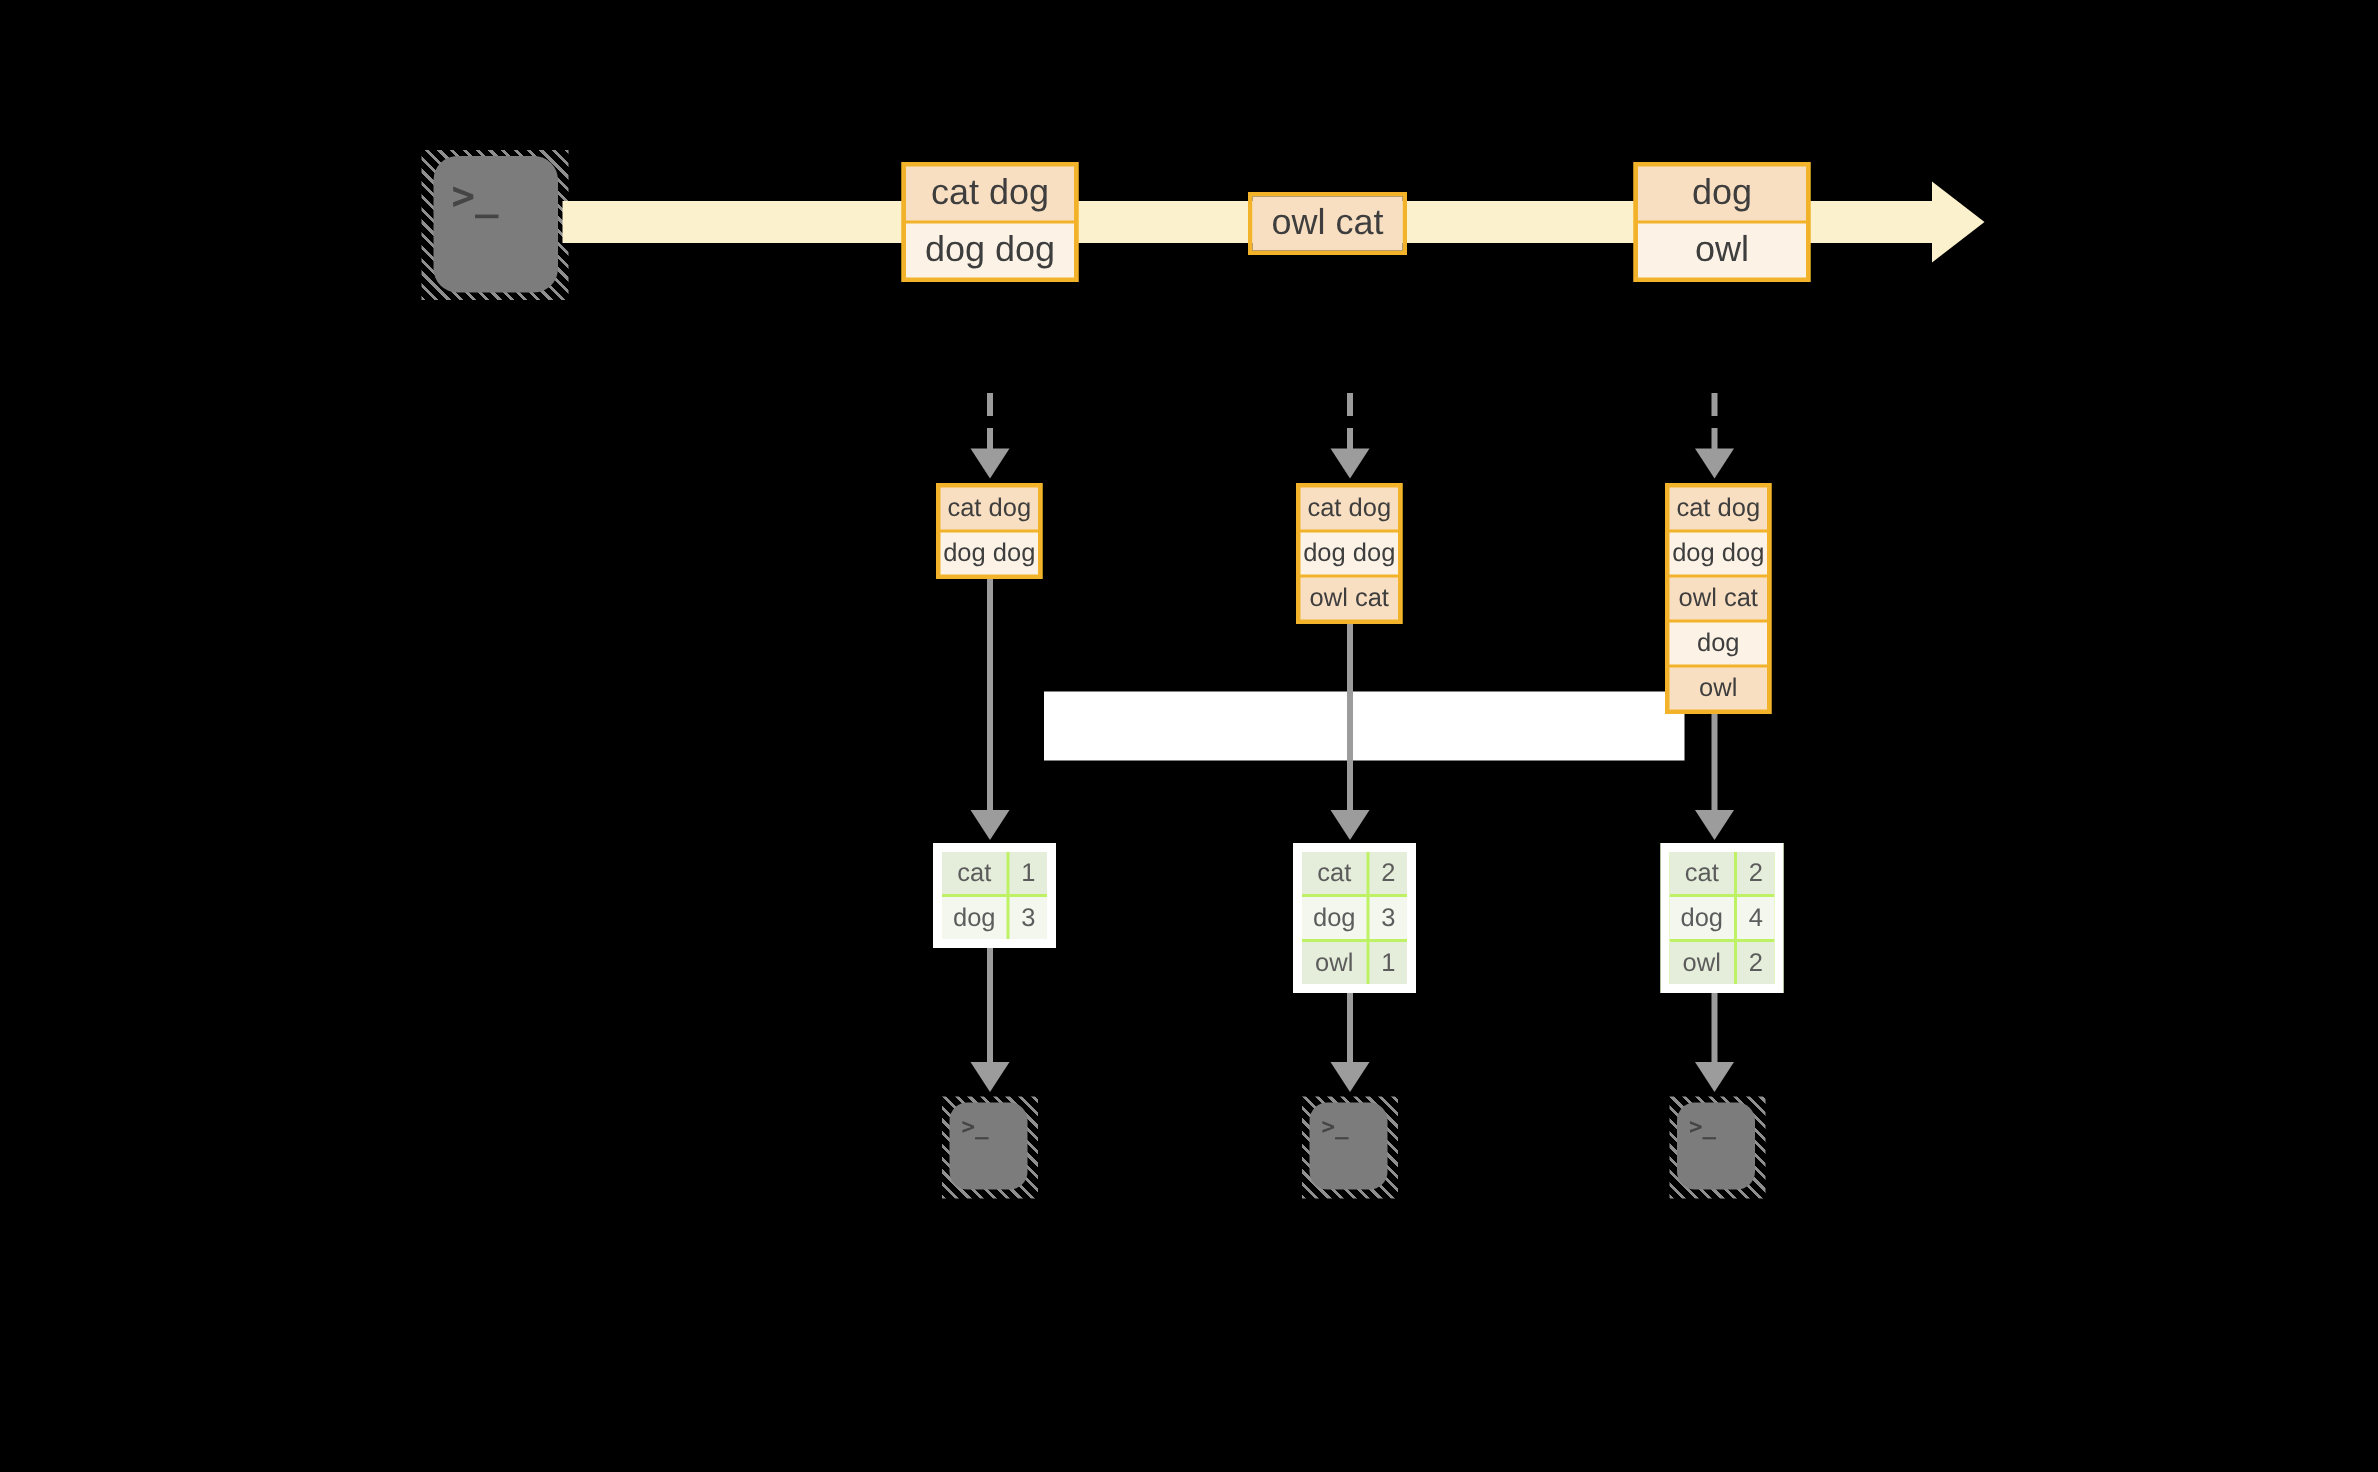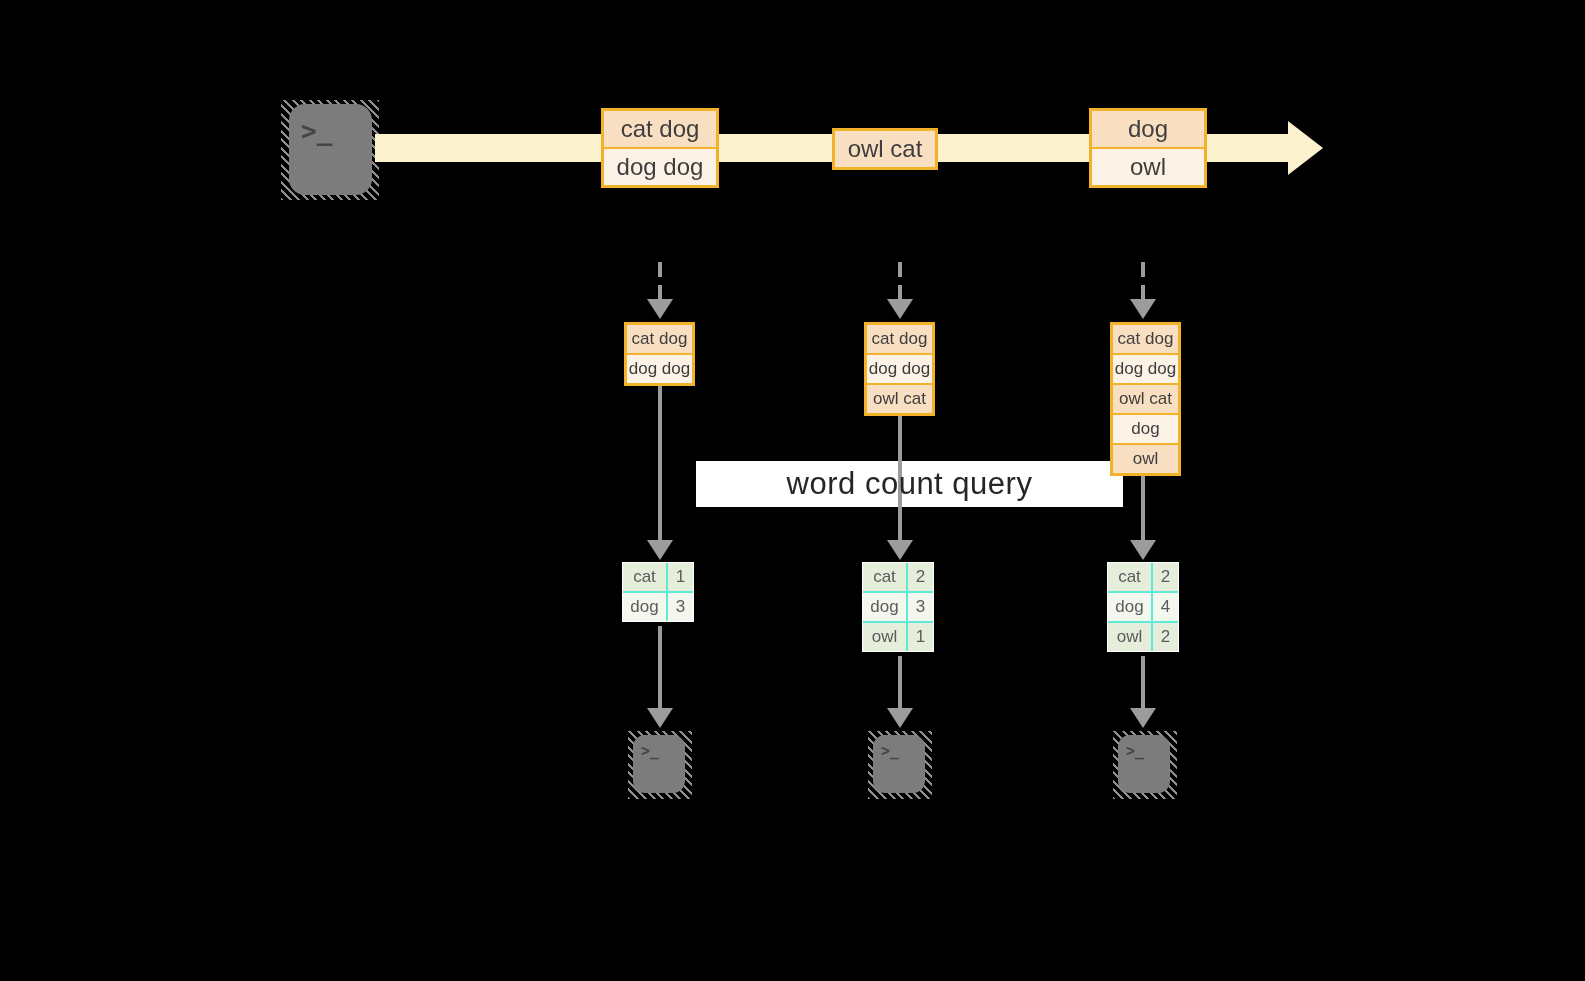--- a/index.html
+++ b/index.html
@@ -55,21 +55,21 @@
   
   .query-band { position:absolute; left:696px; top:461px; width:427px; height:46px; background:#ffffff; z-index:2; }
   .query-label {
     position:absolute; left:696px; top:461px; width:427px; height:46px; z-index:4;
     display:flex; align-items:center; justify-content:center;
     font-size:31px; color:#262626; letter-spacing:0.5px;
   }
 
   
   .gtable {
-    position:absolute; box-sizing:border-box; border:1px solid #ffffff; background:#5eead4;
+    position:absolute; box-sizing:border-box; border:6px solid #ffffff; background:#bef264;
     display:grid; grid-template-columns:43px 25px; gap:2px; z-index:5;
   }
   .gcell {
     background:#e5eeda; height:28px; font-size:17px; color:#5c5c5c;
     display:flex; align-items:center; justify-content:center;
   }
   .gcell:nth-child(4n+3), .gcell:nth-child(4n) { background:#f3f7ee; }
 </style>
 </head>
 <body>
@@ -176,15 +176,14 @@
 
   <div class="vline" style="left:1141px; top:656px; height:52px;"></div>
   <div class="ahead" style="left:1130px; top:708px;"></div>
 
   <div class="hatch" style="left:1113px; top:731px; width:64px; height:68px;"></div>
   <div class="term-inner" style="left:1118px; top:735px; width:52px; height:58px; border-radius:12px;">
     <span class="term-glyph" style="left:8px; top:9px; font-size:15px;">&gt;_</span>
   </div>
 
   <div class="query-band"></div>
-  <div class="query-label">word count query</div>
 
 </div>
 
 </body></html>

